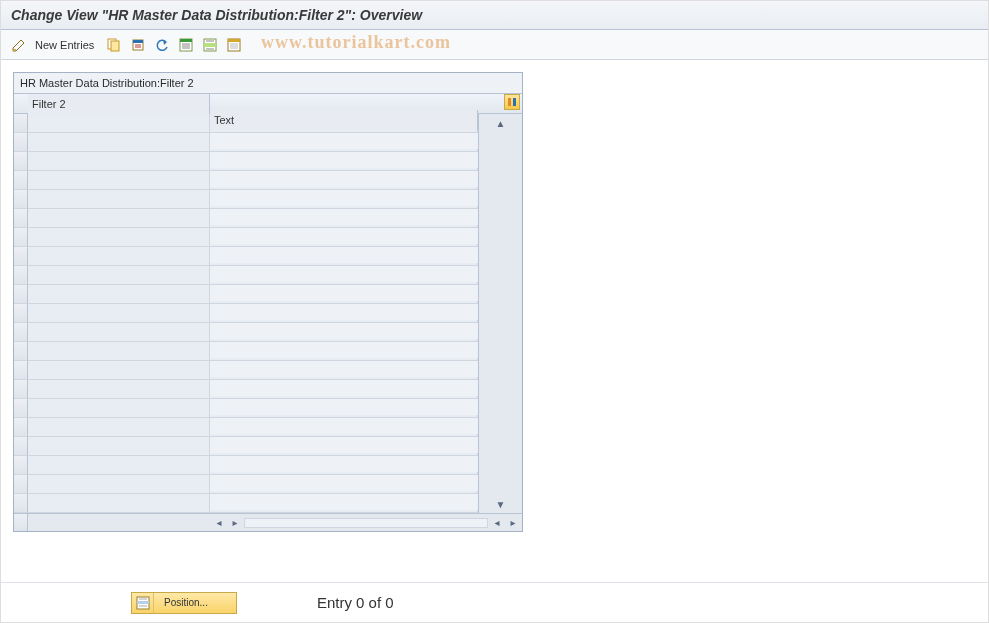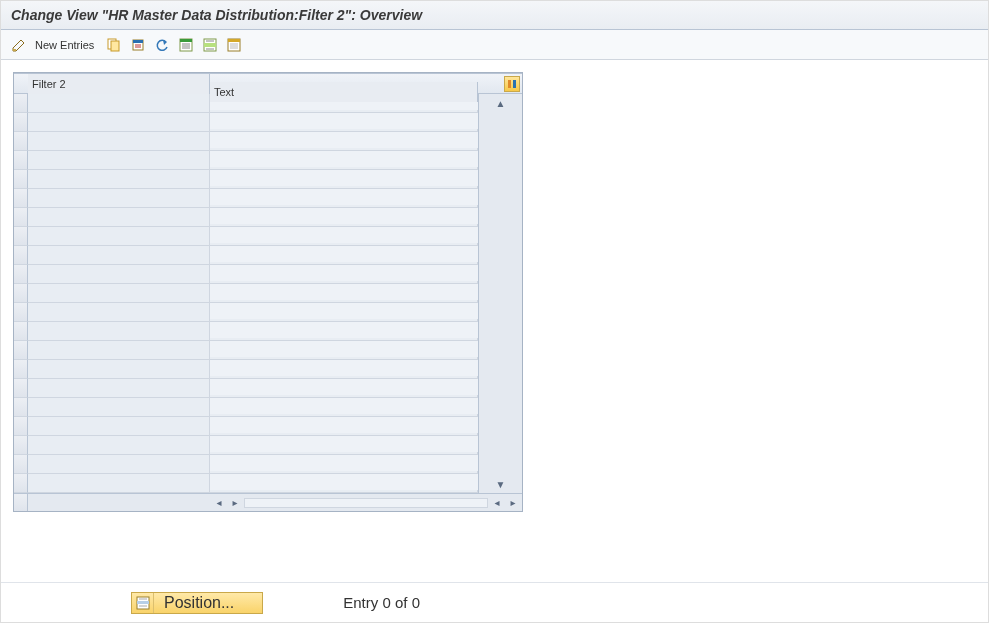--- a/index.html
+++ b/index.html
@@ -83,21 +83,21 @@
     position: relative;
     display: flex;
     flex-direction: column;
     border-top: 1px solid #b8c4d4;
   }
   .grid-header {
     display: flex;
     background: linear-gradient(to bottom,#f0f3f8,#e2e8f0);
     border-bottom: 1px solid #b8c4d4;
     height: 20px;
-    align-items: center;
+    align-items: flex-start;
   }
   .grid-header .sel-col {
     width: 14px;
     border-right: 1px solid #b8c4d4;
     background: linear-gradient(to bottom,#eceff4,#dfe4ec);
   }
   .grid-header .h-col {
     flex: none;
     font-size: 11px;
     line-height: 20px;
@@ -205,21 +205,21 @@
     background: #fff;
     border-top: 1px solid #e0e4ea;
   }
   .pos-btn {
     display: inline-flex;
     align-items: center;
     height: 22px;
     border: 1px solid #c9a84a;
     background: linear-gradient(to bottom,#ffe9a8,#f9d36a);
     cursor: pointer;
-    font-size: 16px;
+    font-size: 10px;
     color: #333;
     padding-right: 28px;
   }
   .pos-btn .pos-icon {
     width: 22px; height: 20px;
     display: inline-flex;
     align-items:center; justify-content:center;
     border-right: 1px solid #dcbf6e;
     margin-right: 10px;
   }
@@ -278,24 +278,26 @@
         <path d="M3 3 H11 M3 11 H11" stroke="#888"></path>
       </svg>
   </span>
   <span class="tb-btn" title="Deselect All">
     <svg width="14" height="14" viewBox="0 0 14 14">
         <rect x="1" y="1" width="12" height="12" fill="#fff" stroke="#997f2a"></rect>
         <rect x="1" y="1" width="12" height="3" fill="#d4a82a"></rect>
         <path d="M3 6 H11 M3 8 H11 M3 10 H11" stroke="#bbb"></path>
       </svg>
   </span>
+  <div class="watermark">www.tutorialkart.com</div>
 </div>
 
 <div class="content">
   <div class="panel">
+    <div class="panel-title">HR Master Data Distribution:Filter 2</div>
     <div class="grid">
       <div class="grid-header">
         <div class="sel-col"></div>
         <div class="h-col col-filter">Filter 2</div>
         <div class="h-col col-text">Text</div>
         <div class="scroll-spacer">
           <span class="cfg-btn" title="Configuration">
             <svg width="10" height="10" viewBox="0 0 10 10">
                 <rect x="1" y="1" width="3" height="8" fill="#e08a2a"></rect>
                 <rect x="6" y="1" width="3" height="8" fill="#2a72b0"></rect>

